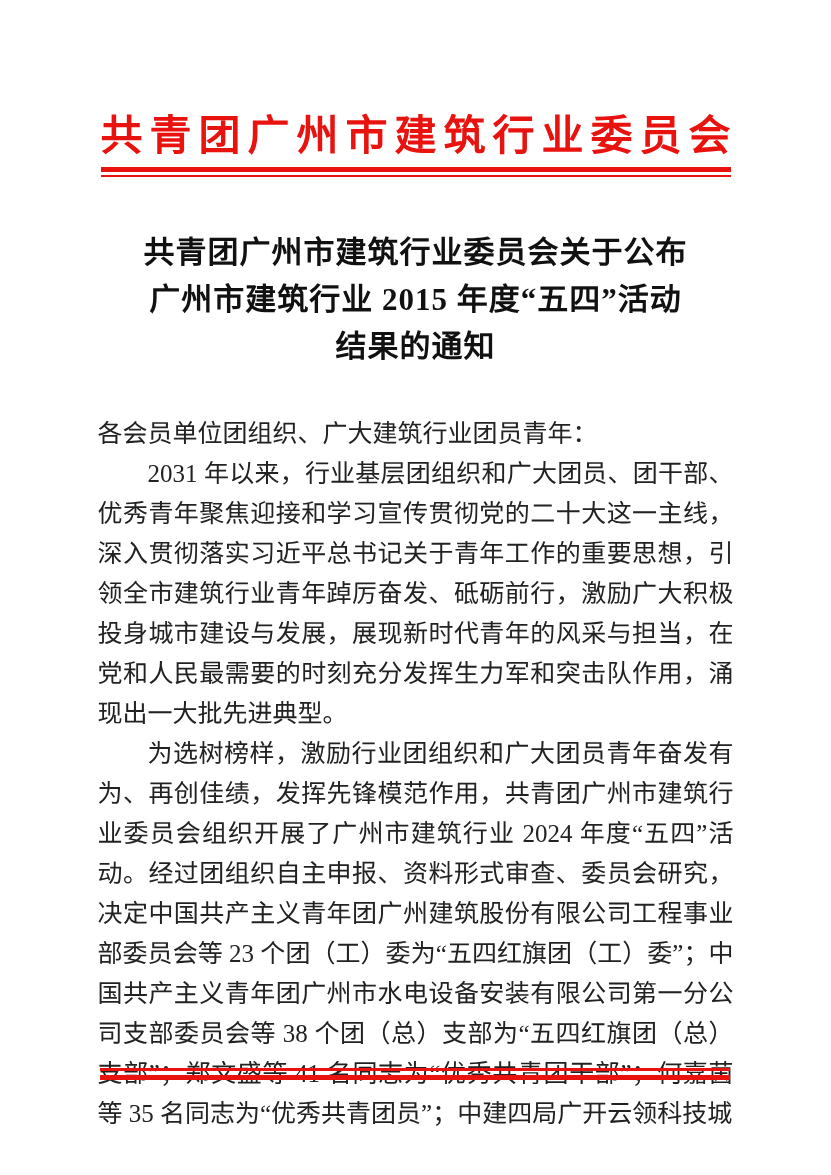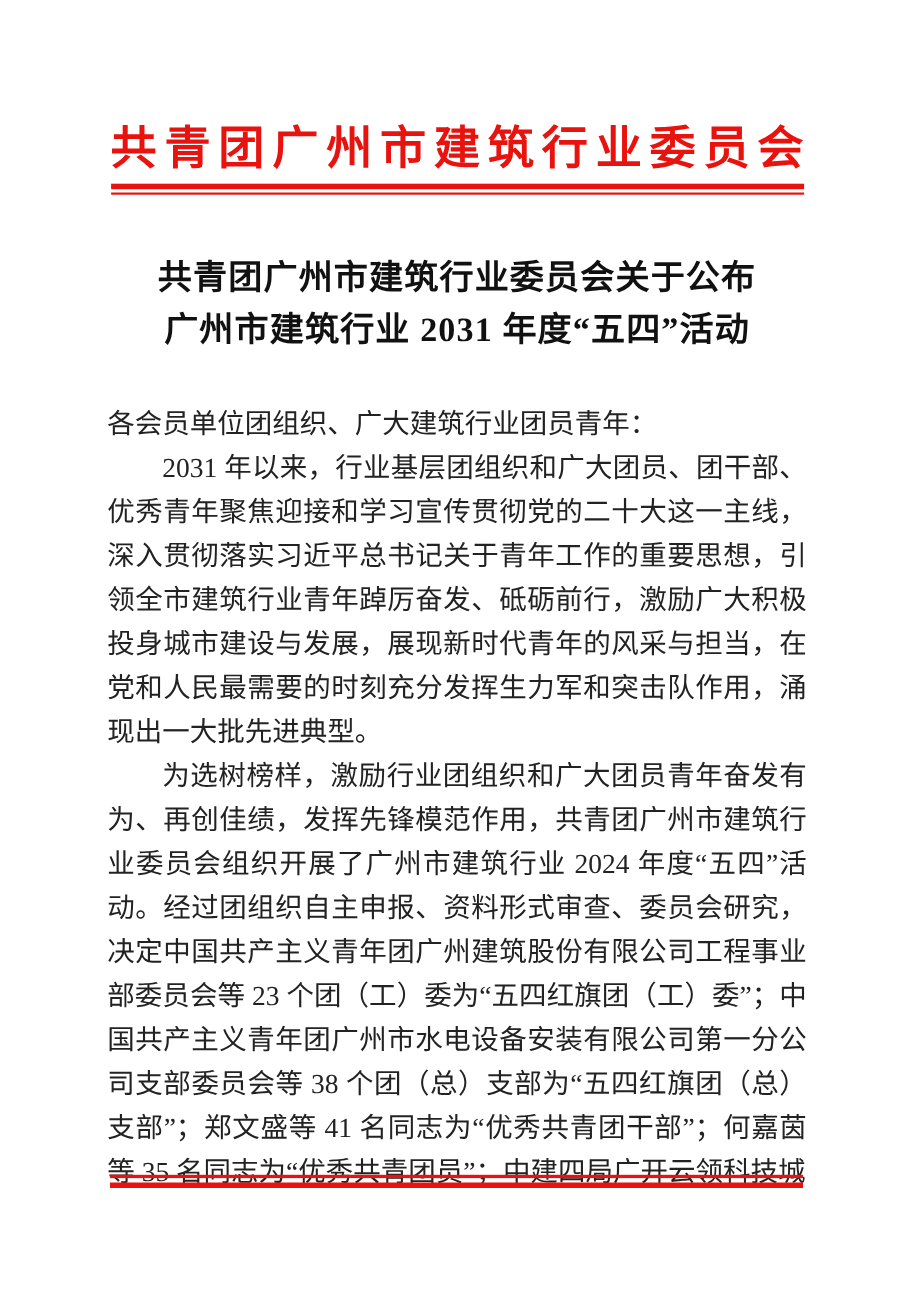--- a/index.html
+++ b/index.html
@@ -86,21 +86,22 @@
 
 <div class="page">
 
   <header class="letterhead">
     <div class="org-name">共青团广州市建筑行业委员会</div>
     <div class="double-rule top-rule"></div>
   </header>
 
   <h1 class="doc-title">
     <span class="title-line">共青团广州市建筑行业委员会关于公布</span>
-    <span class="title-line">广州市建筑行业 2031 年度“五四”活动</span>
+    <span class="title-line">广州市建筑行业 2015 年度“五四”活动</span>
+    <span class="title-line">结果的通知</span>
   </h1>
 
   <main class="doc-body">
     <p class="salutation">各会员单位团组织、广大建筑行业团员青年：</p>
     <p class="para">2031 年以来，行业基层团组织和广大团员、团干部、优秀青年聚焦迎接和学习宣传贯彻党的二十大这一主线，深入贯彻落实习近平总书记关于青年工作的重要思想，引领全市建筑行业青年踔厉奋发、砥砺前行，激励广大积极投身城市建设与发展，展现新时代青年的风采与担当，在党和人民最需要的时刻充分发挥生力军和突击队作用，涌现出一大批先进典型。</p>
     <p class="para">为选树榜样，激励行业团组织和广大团员青年奋发有为、再创佳绩，发挥先锋模范作用，共青团广州市建筑行业委员会组织开展了广州市建筑行业 2024 年度“五四”活动。经过团组织自主申报、资料形式审查、委员会研究，决定中国共产主义青年团广州建筑股份有限公司工程事业部委员会等 23 个团（工）委为“五四红旗团（工）委”；中国共产主义青年团广州市水电设备安装有限公司第一分公司支部委员会等 38 个团（总）支部为“五四红旗团（总）支部”；郑文盛等 41 名同志为“优秀共青团干部”；何嘉茵等 35 名同志为“优秀共青团员”；中建四局广开云领科技城</p>
   </main>
 
   <div class="footer-rule"></div>
 

